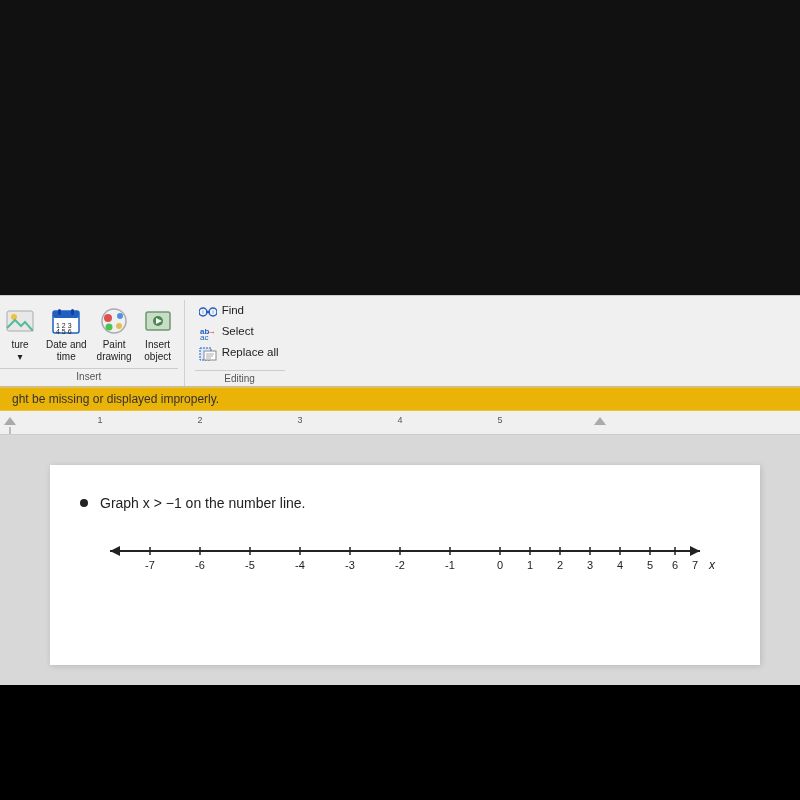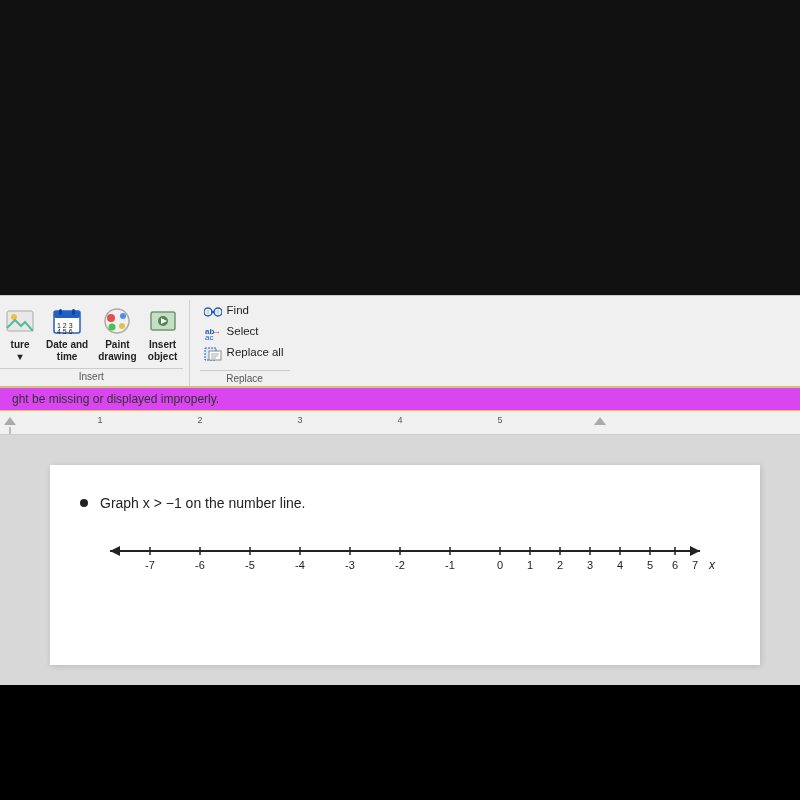--- a/index.html
+++ b/index.html
@@ -71,21 +71,21 @@
       flex-shrink: 0;
     }
 
     .editing-item-label {
       font-size: 11.5px;
       color: #222;
     }
 
     
     .warning-bar {
-      background: #d946ef;
+      background: #eab308;
       border-top: 1px solid #f0c040;
       border-bottom: 1px solid #f0c040;
       padding: 4px 12px;
       font-size: 12px;
       color: #333;
       width: 100%;
     }
 
     
     .ruler {
@@ -172,21 +172,20 @@
       padding: 3px 4px;
       min-width: 38px;
     }
 
     .partial-item-label {
       font-size: 10px;
       color: #222;
       text-align: center;
       line-height: 1.2;
       margin-top: 2px;
-      font-weight: bold;
     }
 
     .section-bottom-label {
       font-size: 10px;
       color: #555;
       text-align: center;
       width: 100%;
       border-top: 1px solid #ccc;
       padding-top: 2px;
       margin-top: 2px;
@@ -293,21 +292,21 @@
               <rect x="5" y="4" width="12" height="9" fill="#fff" stroke="#888" stroke-width="1"></rect>
               <line x1="7" y1="7" x2="15" y2="7" stroke="#aaa" stroke-width="1"></line>
               <line x1="7" y1="9" x2="14" y2="9" stroke="#aaa" stroke-width="1"></line>
               <line x1="7" y1="11" x2="12" y2="11" stroke="#aaa" stroke-width="1"></line>
             </svg>
           </div>
           <div class="editing-item-label">Replace all</div>
         </div>
 
       </div>
-      <div class="section-bottom-label">Replace</div>
+      <div class="section-bottom-label">Editing</div>
     </div>
 
   </div>
 
   <div class="warning-bar">
     <span>ght be missing or displayed improperly.</span>
   </div>
 
   <div class="ruler">
     <svg class="ruler-svg" viewBox="0 0 800 24" preserveAspectRatio="none">

